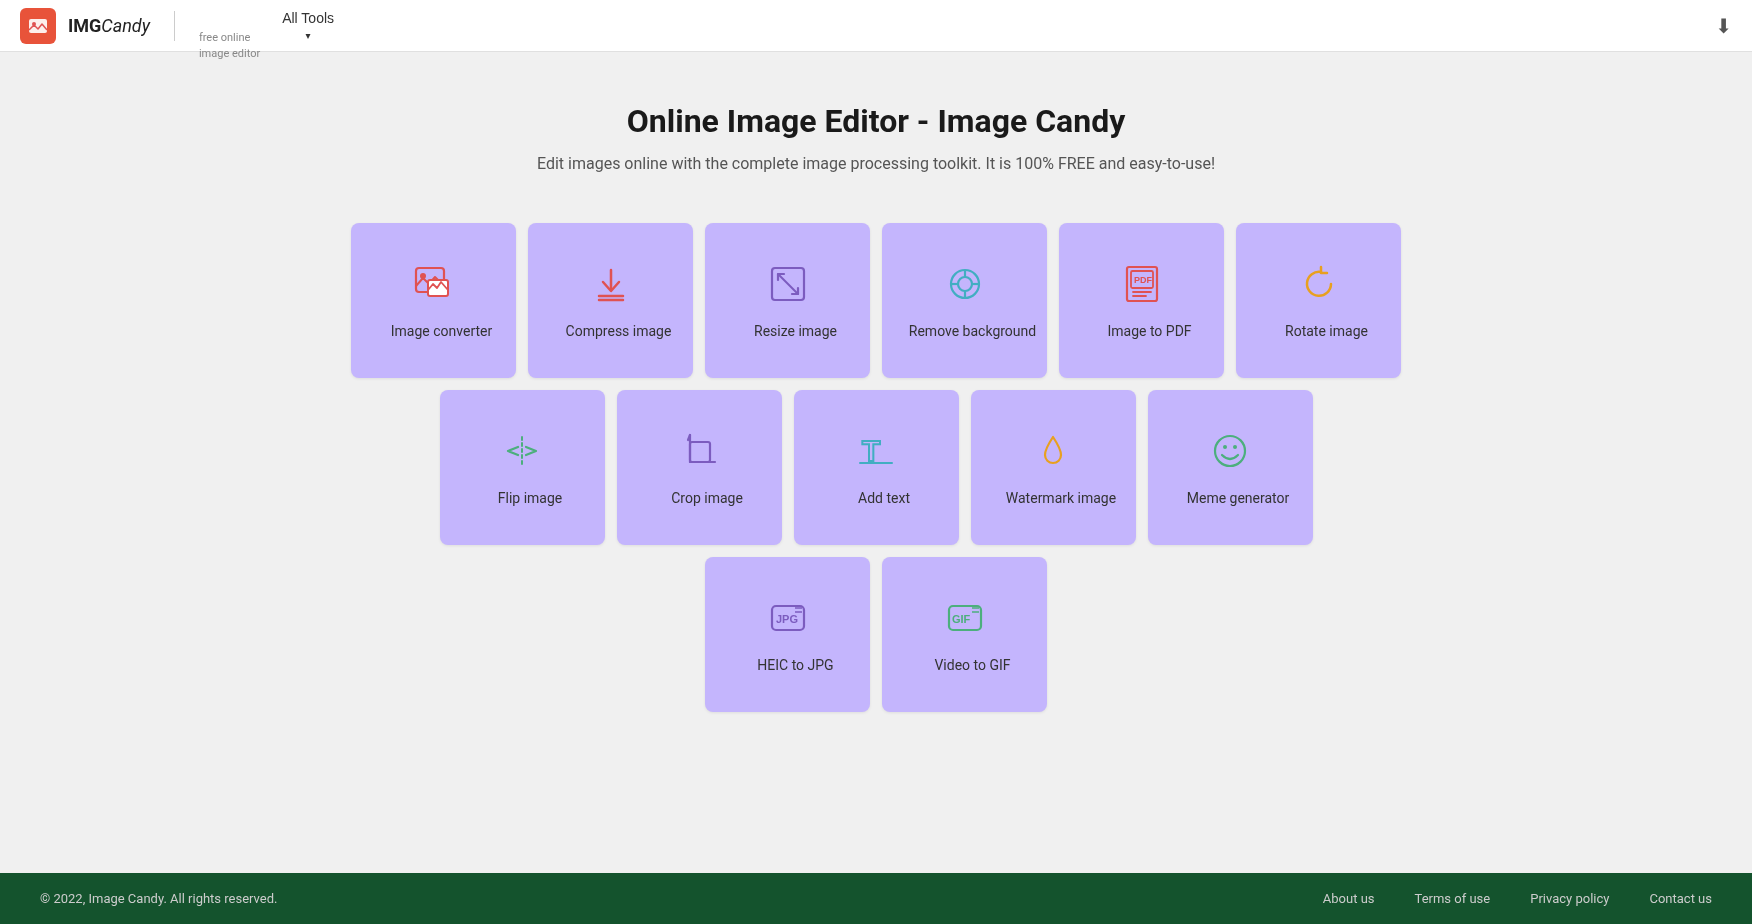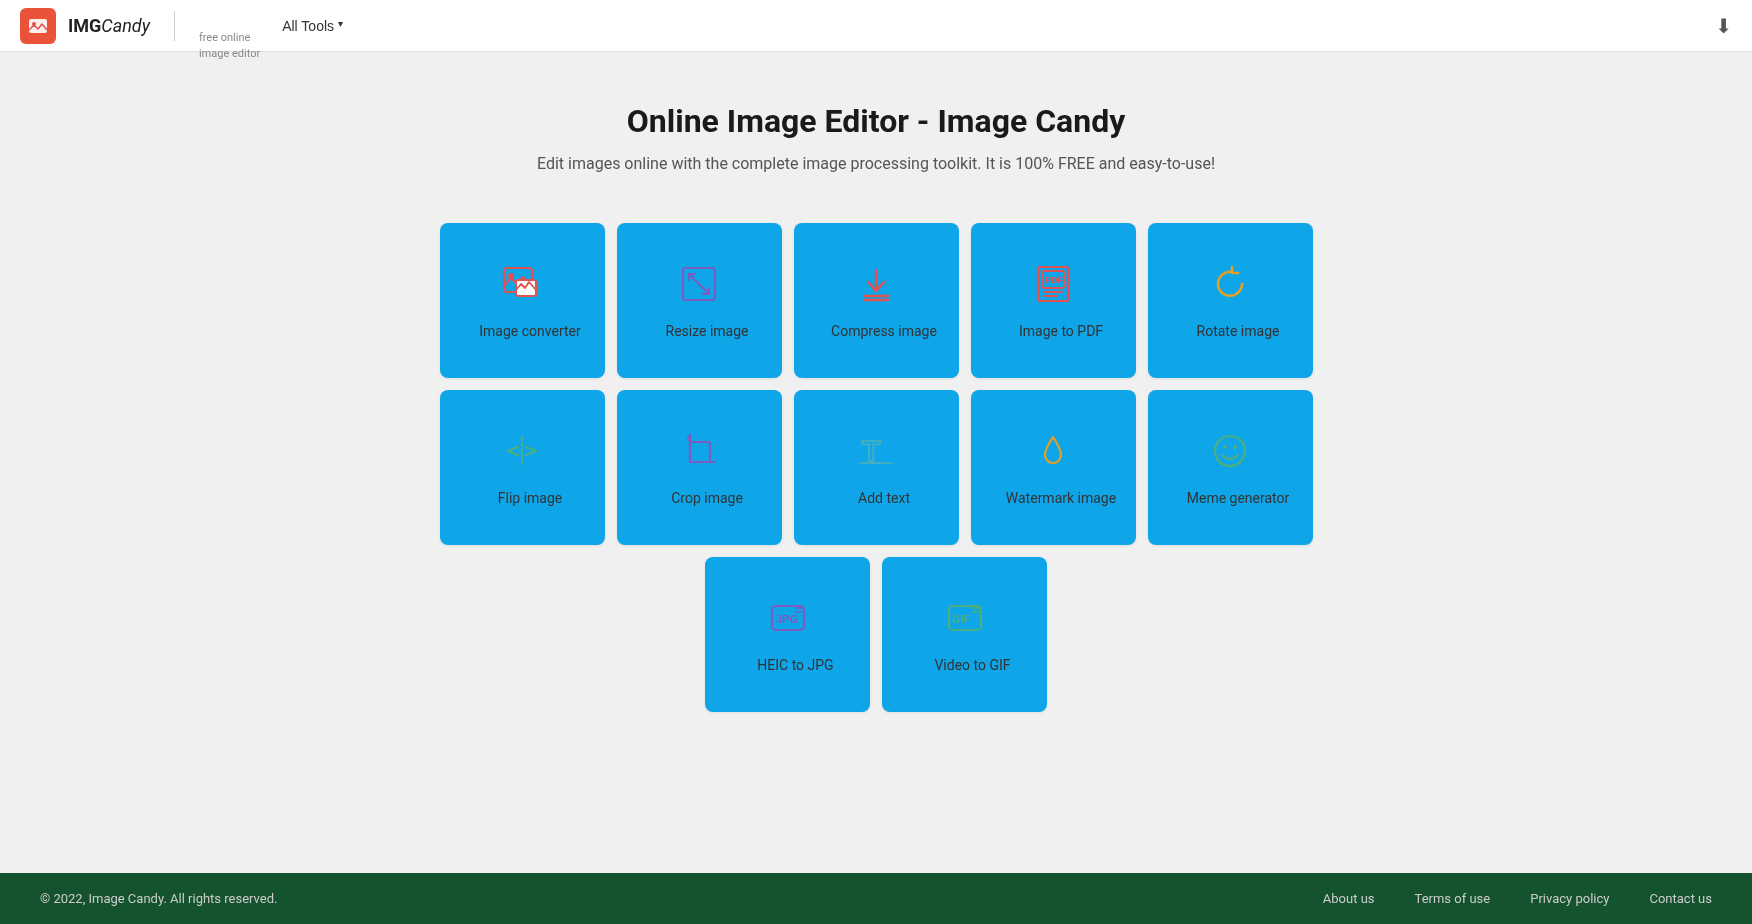--- a/index.html
+++ b/index.html
@@ -27,20 +27,21 @@
     .logo-text { display: flex; align-items: flex-start; gap: 0; }
     .logo-img { font-size: 18px; font-weight: 700; color: #222; }
     .logo-candy { font-size: 18px; font-style: italic; color: #222; font-weight: 400; }
     .logo-divider { width: 1px; height: 30px; background: #ccc; margin: 0 12px; }
     .logo-subtitle { font-size: 11px; color: #888; line-height: 1.3; margin-top: 40px; }
     .all-tools-btn {
       display: flex; gap: 4px;
       background: none; border: none; cursor: pointer;
       font-size: 14px; color: #333;
       padding: 6px 10px;
+      flex-direction: column;
     }
     .chevron { font-size: 10px; }
     .header-right { display: flex; align-items: center; }
     .download-icon { font-size: 20px; color: #555; cursor: pointer; }
 
     
     main {
       flex: 1;
       display: flex;
       flex-direction: column;
@@ -69,21 +70,21 @@
       gap: 12px;
       width: 100%;
       max-width: 1050px;
     }
     .tools-row {
       display: flex;
       gap: 12px;
       justify-content: center;
     }
     .tool-card {
-      background: #0ea5e9;
+      background: #c4b5fd;
       border-radius: 8px;
       width: 165px;
       height: 155px;
       display: flex;
       flex-direction: column;
       align-items: center;
       justify-content: center;
       gap: 14px;
       cursor: pointer;
       box-shadow: 0 1px 3px rgba(0,0,0,0.08);
@@ -157,41 +158,54 @@
             <rect x="18" y="20" width="20" height="16" rx="2" fill="white" stroke="#e05252" stroke-width="2"></rect>
             <polyline points="18,30 23,24 27,28 31,22 38,30" fill="none" stroke="#e05252" stroke-width="1.8" stroke-linejoin="round"></polyline>
           </svg>
         </div>
         <span class="tool-label">Image converter</span>
       </a>
 
       <a class="tool-card" href="#">
         <div class="tool-icon">
           <svg width="48" height="48" viewBox="0 0 48 48" fill="none">
+            <line x1="24" y1="10" x2="24" y2="30" stroke="#e05252" stroke-width="2.5" stroke-linecap="round"></line>
+            <polyline points="16,22 24,31 32,22" fill="none" stroke="#e05252" stroke-width="2.5" stroke-linecap="round" stroke-linejoin="round"></polyline>
+            <line x1="12" y1="36" x2="36" y2="36" stroke="#e05252" stroke-width="2.5" stroke-linecap="round"></line>
+            <line x1="12" y1="40" x2="36" y2="40" stroke="#e05252" stroke-width="2.5" stroke-linecap="round"></line>
+          </svg>
+        </div>
+        <span class="tool-label">Compress image</span>
+      </a>
+
+      <a class="tool-card" href="#">
+        <div class="tool-icon">
+          <svg width="48" height="48" viewBox="0 0 48 48" fill="none">
             <rect x="8" y="8" width="32" height="32" rx="3" fill="none" stroke="#7c5cbf" stroke-width="2.2"></rect>
             <polyline points="20,14 14,14 14,20" fill="none" stroke="#7c5cbf" stroke-width="2.2" stroke-linecap="round" stroke-linejoin="round"></polyline>
             <polyline points="28,34 34,34 34,28" fill="none" stroke="#7c5cbf" stroke-width="2.2" stroke-linecap="round" stroke-linejoin="round"></polyline>
             <line x1="14" y1="14" x2="34" y2="34" stroke="#7c5cbf" stroke-width="2" stroke-linecap="round"></line>
           </svg>
         </div>
         <span class="tool-label">Resize image</span>
       </a>
 
       <a class="tool-card" href="#">
         <div class="tool-icon">
           <svg width="48" height="48" viewBox="0 0 48 48" fill="none">
-            <line x1="24" y1="10" x2="24" y2="30" stroke="#e05252" stroke-width="2.5" stroke-linecap="round"></line>
-            <polyline points="16,22 24,31 32,22" fill="none" stroke="#e05252" stroke-width="2.5" stroke-linecap="round" stroke-linejoin="round"></polyline>
-            <line x1="12" y1="36" x2="36" y2="36" stroke="#e05252" stroke-width="2.5" stroke-linecap="round"></line>
-            <line x1="12" y1="40" x2="36" y2="40" stroke="#e05252" stroke-width="2.5" stroke-linecap="round"></line>
-          </svg>
-        </div>
-        <span class="tool-label">Compress image</span>
-      </a>
-
+            <circle cx="24" cy="24" r="14" fill="none" stroke="#42aec2" stroke-width="2.2"></circle>
+            <circle cx="24" cy="24" r="7" fill="none" stroke="#42aec2" stroke-width="2.2"></circle>
+            <line x1="24" y1="10" x2="24" y2="17" stroke="#42aec2" stroke-width="2.2"></line>
+            <line x1="24" y1="31" x2="24" y2="38" stroke="#42aec2" stroke-width="2.2"></line>
+            <line x1="10" y1="24" x2="17" y2="24" stroke="#42aec2" stroke-width="2.2"></line>
+            <line x1="31" y1="24" x2="38" y2="24" stroke="#42aec2" stroke-width="2.2"></line>
+          </svg>
+        </div>
+        <span class="tool-label">Remove background</span>
+      </a>
 
       <a class="tool-card" href="#">
         <div class="tool-icon">
           <svg width="48" height="48" viewBox="0 0 48 48" fill="none">
             <rect x="9" y="7" width="30" height="34" rx="2" fill="none" stroke="#e05252" stroke-width="2.2"></rect>
             <rect x="13" y="11" width="22" height="17" rx="1.5" fill="none" stroke="#e05252" stroke-width="1.8"></rect>
             <text x="16" y="23" font-size="9" fill="#e05252" font-weight="700" font-family="Arial">PDF</text>
             <line x1="15" y1="32" x2="33" y2="32" stroke="#e05252" stroke-width="1.8" stroke-linecap="round"></line>
             <line x1="15" y1="36" x2="28" y2="36" stroke="#e05252" stroke-width="1.8" stroke-linecap="round"></line>
           </svg>

